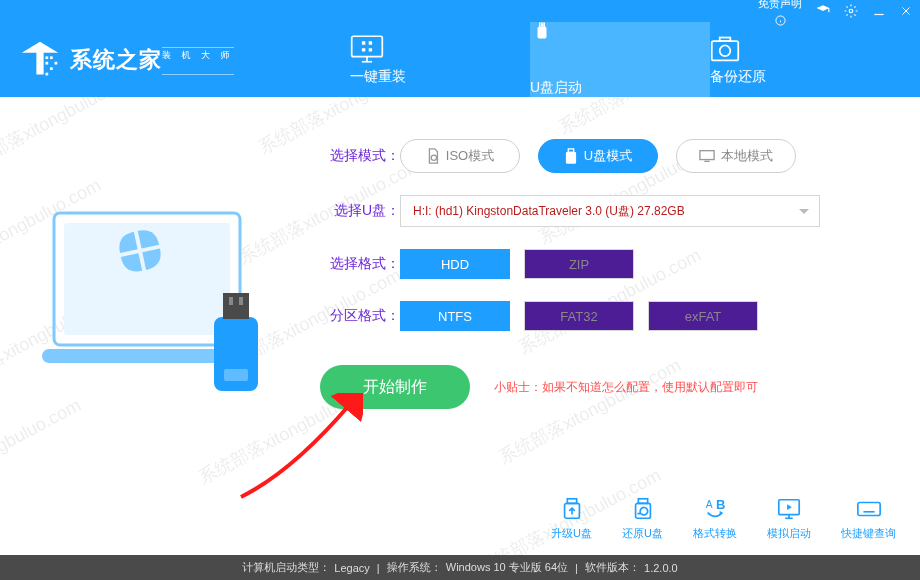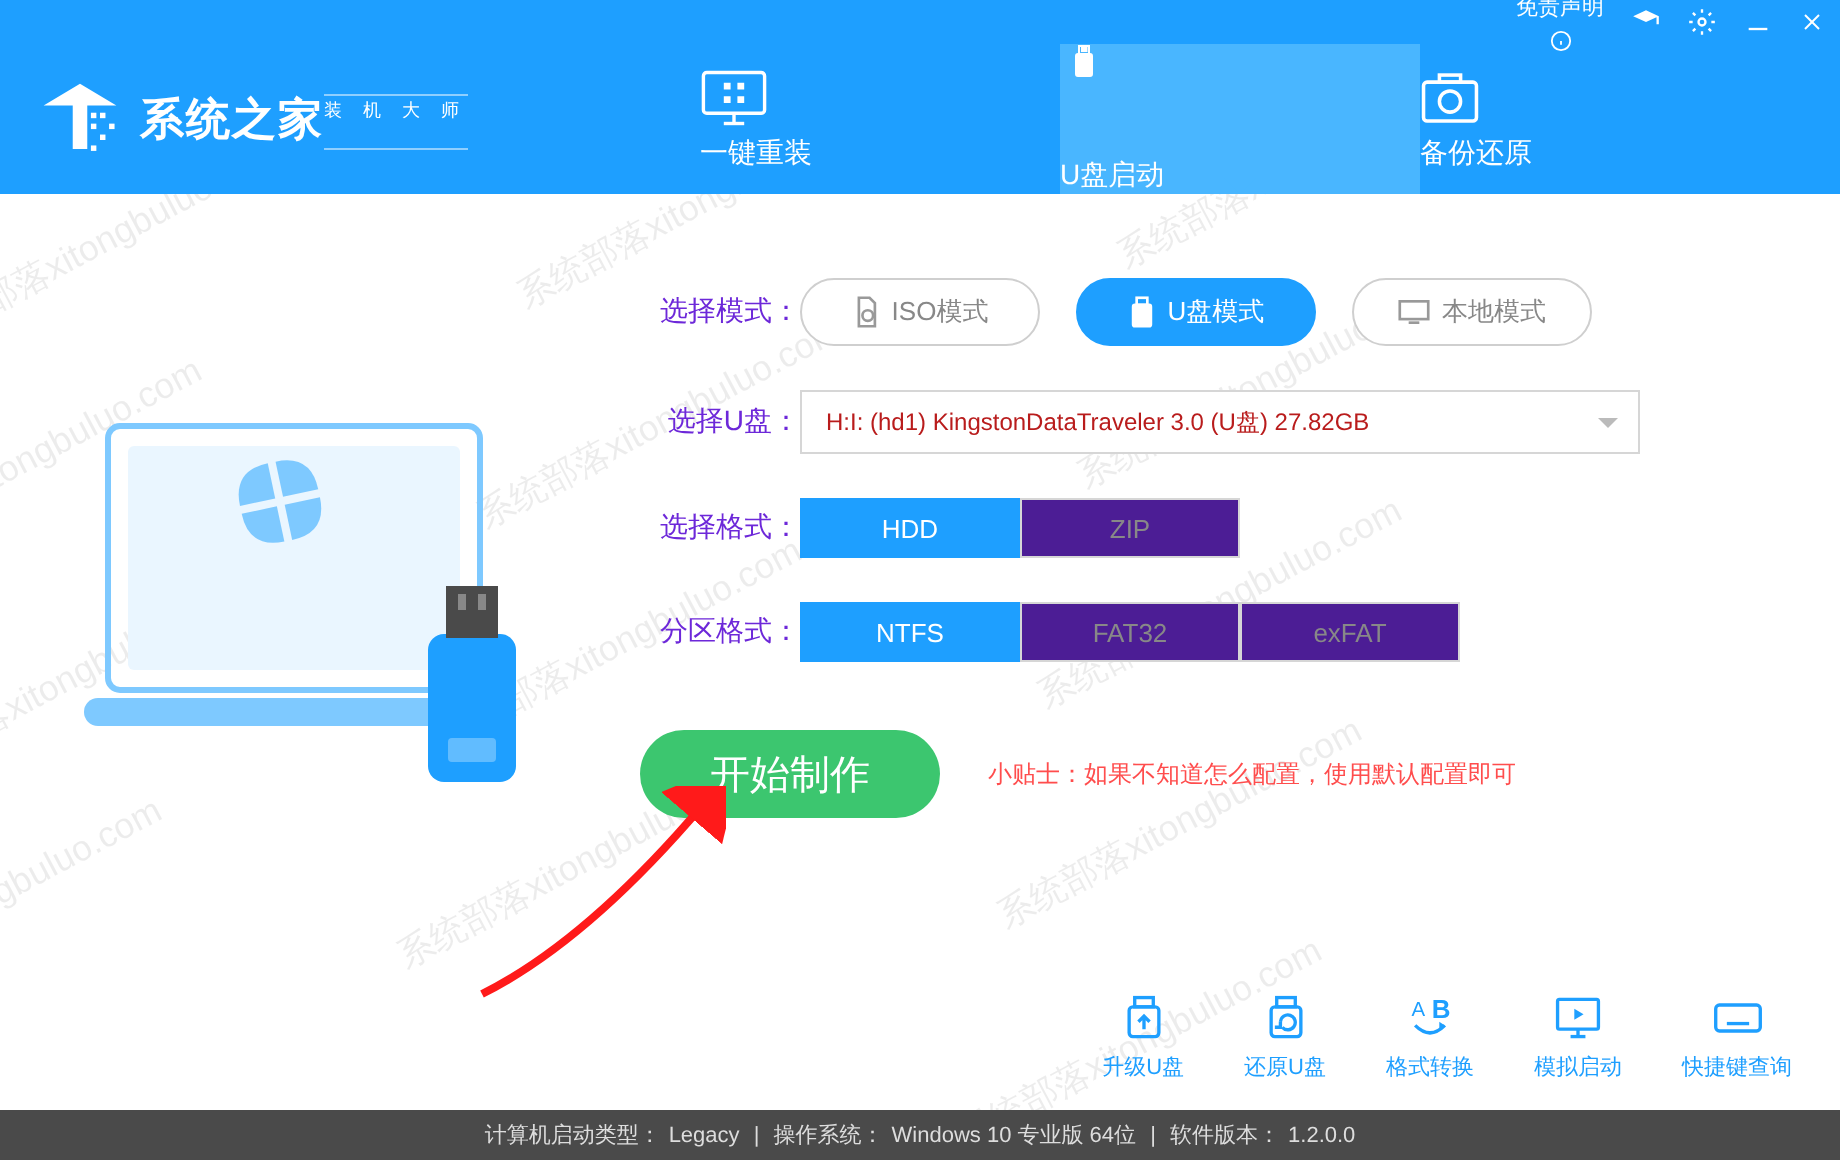--- a/index.html
+++ b/index.html
@@ -30,25 +30,25 @@
 .row { display: flex; align-items: center; margin-bottom: 22px; }
 .row-label { width: 80px; color: #6d28d9; font-size: 14px; text-align: right; }
 
 .mode-btns { display: flex; gap: 18px; }
 .mode-btn { width: 120px; height: 34px; border-radius: 17px; border: 1px solid #cfcfcf; background: #fff; color: #888; font-size: 13px; display: flex; align-items: center; justify-content: center; gap: 6px; cursor: pointer; }
 .mode-btn.active { background: #1e9fff; border-color: #1e9fff; color: #fff; }
 
 .select { width: 420px; height: 32px; border: 1px solid #d6d6d6; background: #fff; font-size: 12px; color: #b91c1c; padding: 0 28px 0 12px; position: relative; display: flex; align-items: center; font-family: monospace; }
 .select::after { content: ''; position: absolute; right: 10px; top: 13px; border: 5px solid transparent; border-top-color: #bbb; }
 
-.seg { display: flex; }
+.seg { display: flex; gap: 14px; }
 .seg-btn { width: 110px; height: 30px; border: 1px solid #d6d6d6; background: #4c1d95; color: #888; font-size: 13px; cursor: pointer; }
 .seg-btn.active { background: #1e9fff; border-color: #1e9fff; color: #fff; }
 
-.start-btn { width: 150px; height: 44px; border-radius: 22px; background: #3cc66f; color: #fff; border: none; font-size: 20px; cursor: pointer; margin-left: 0; }
+.start-btn { width: 150px; height: 44px; border-radius: 22px; background: #3cc66f; color: #fff; border: none; font-size: 16px; cursor: pointer; margin-left: 0; }
 .tip { color: #ff4d4d; font-size: 12px; margin-left: 24px; }
 
 .tools { position: absolute; right: 24px; bottom: 14px; display: flex; gap: 30px; }
 .tool { display: flex; flex-direction: column; align-items: center; gap: 4px; color: #1e9fff; font-size: 11px; cursor: pointer; }
 .tool svg { stroke: #1e9fff; }
 
 .statusbar { height: 25px; background: #4a4a4a; color: #ddd; font-size: 11px; display: flex; align-items: center; justify-content: center; gap: 4px; }
 
 .arrow { position: absolute; left: 233px; top: 296px; width: 130px; height: 110px; pointer-events: none; }
 

